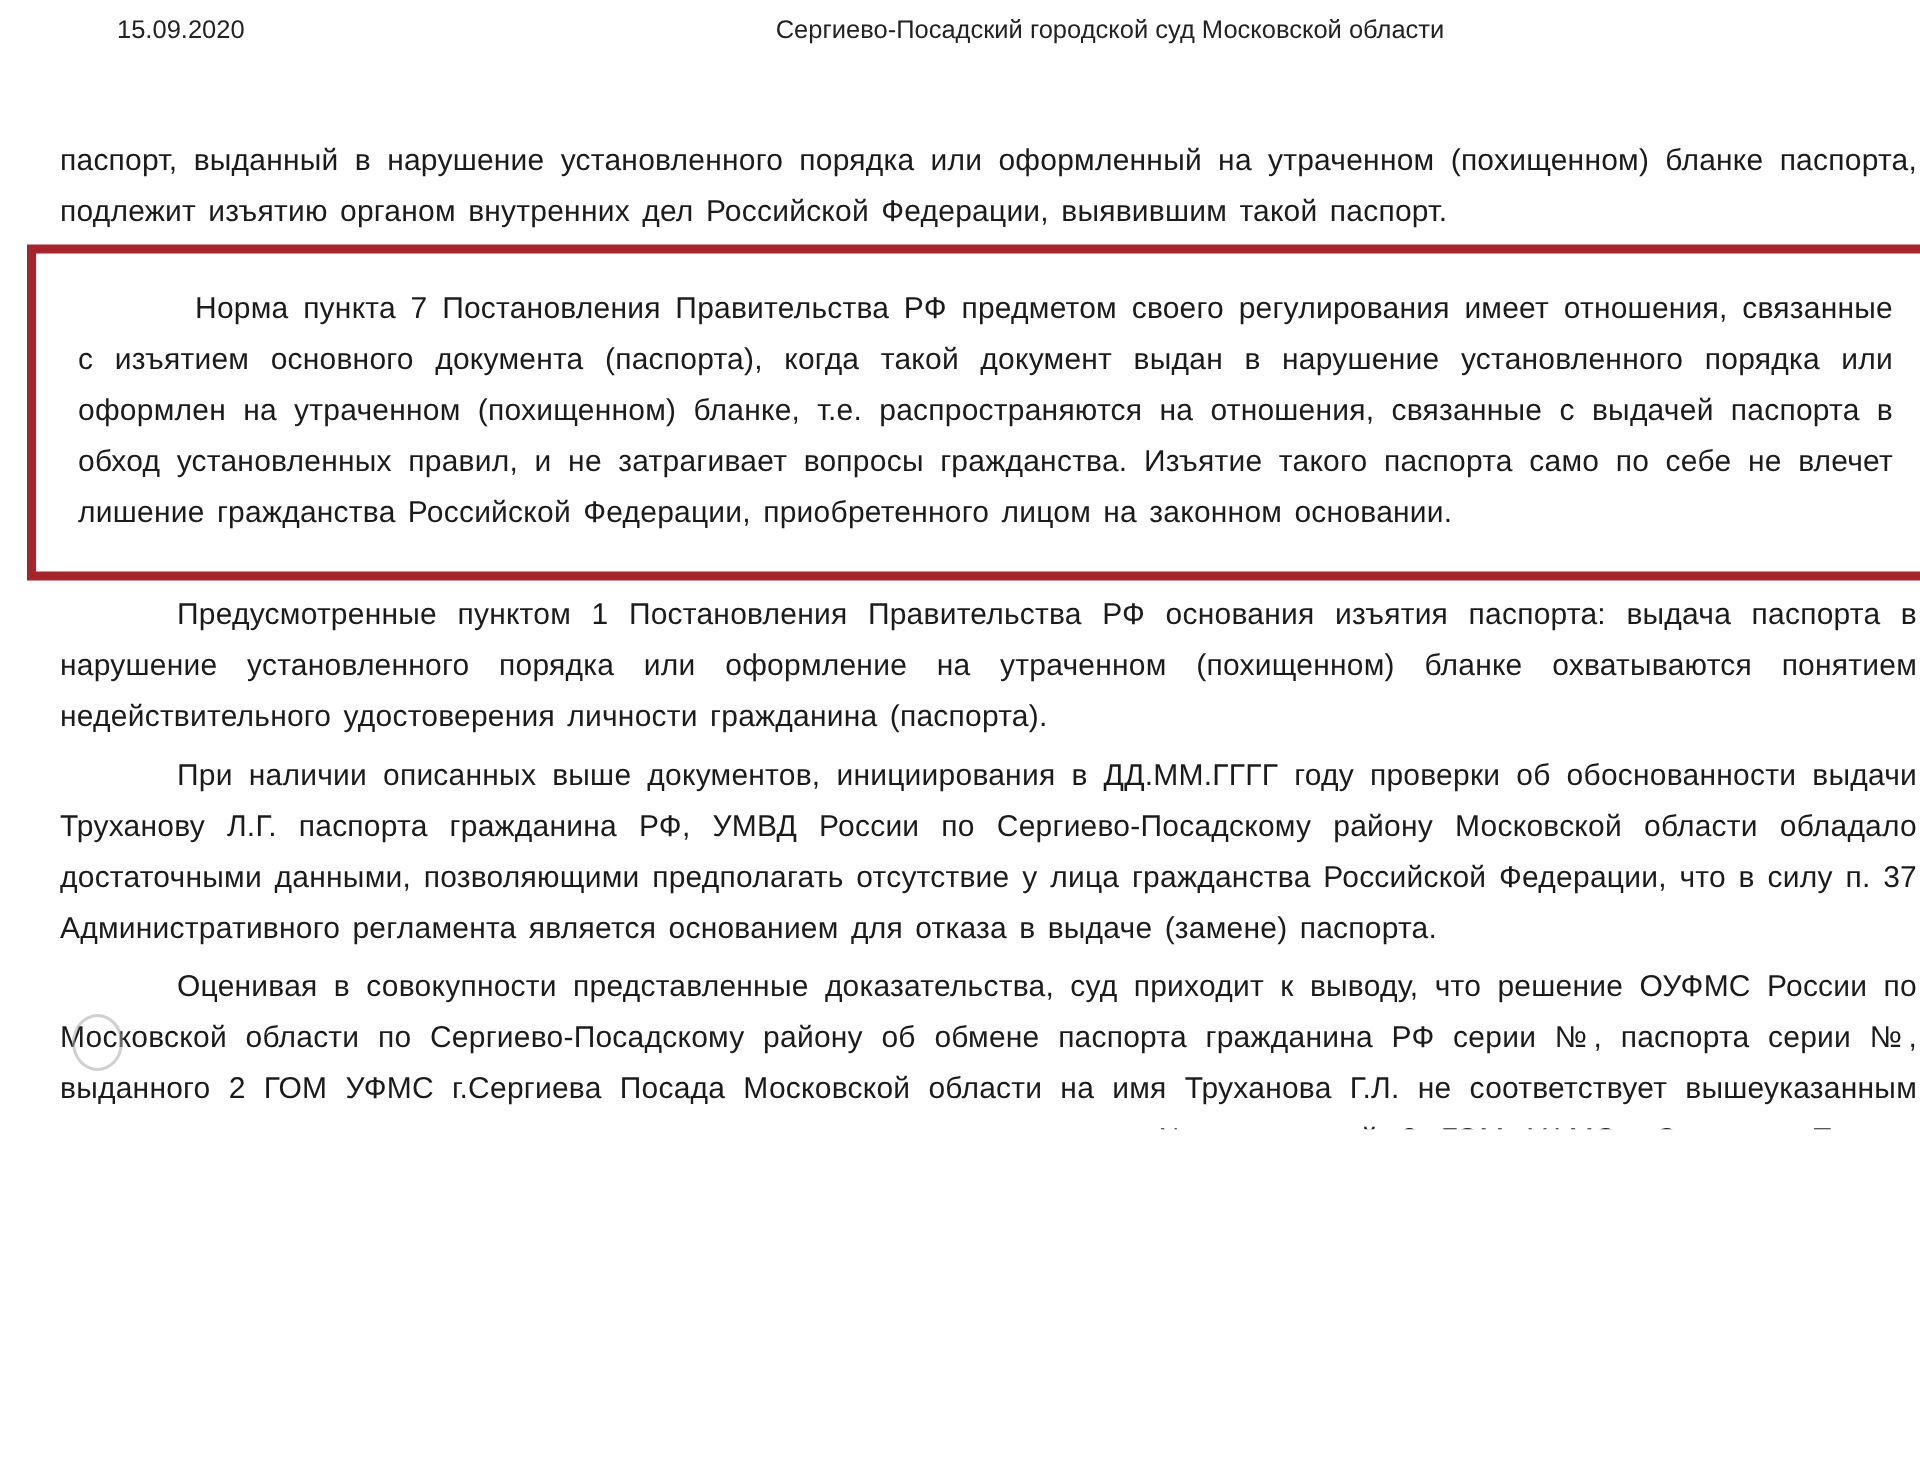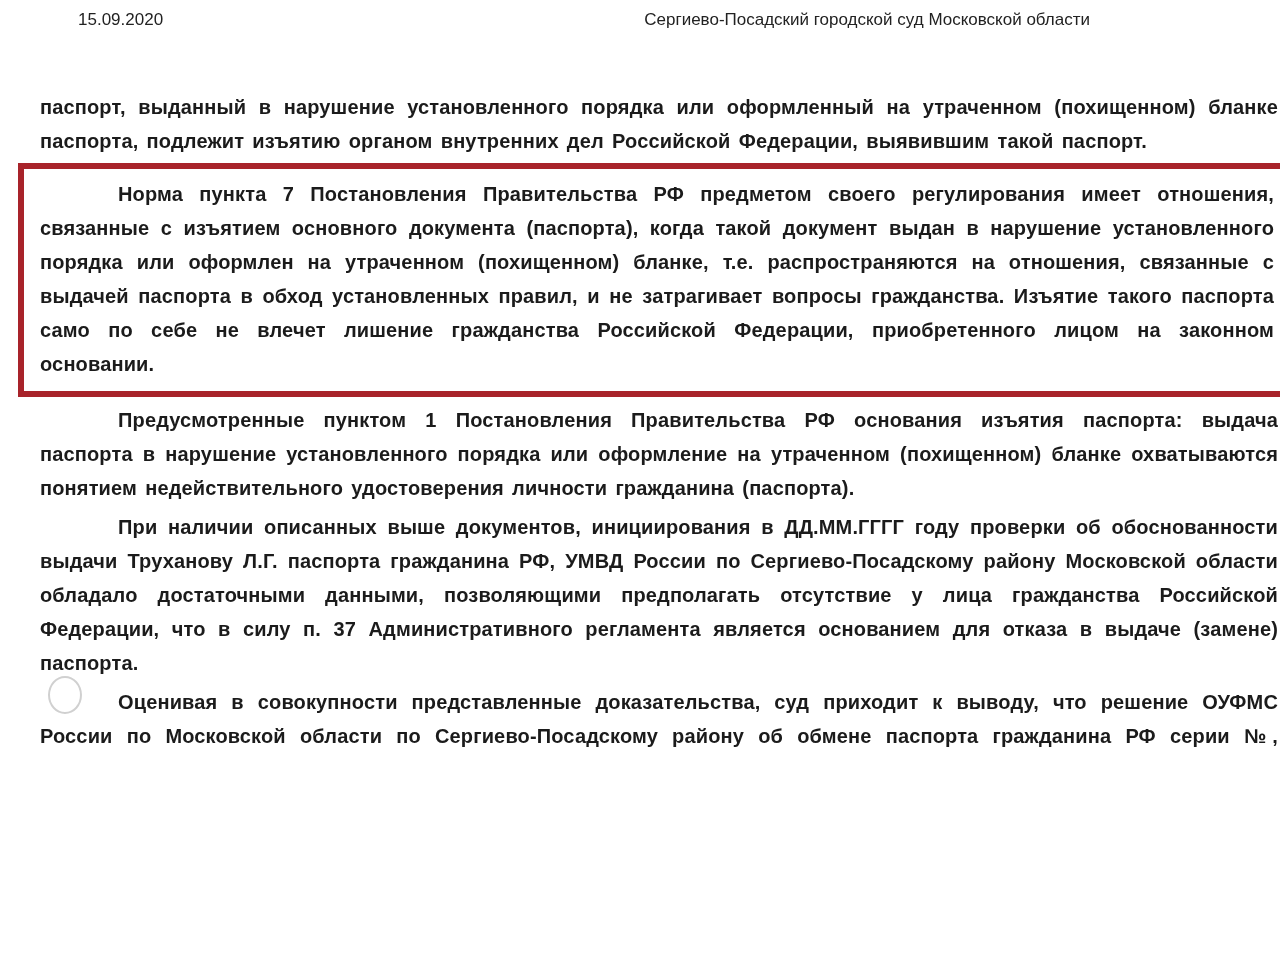--- a/index.html
+++ b/index.html
@@ -25,45 +25,45 @@
     left: 78px;
     top: 10px;
     font-size: 17px;
     color: #222;
   }
   .header-court {
     position: absolute;
     left: 390px;
     top: 10px;
     width: 700px;
-    text-align: right;
+    text-align: center;
     font-size: 17px;
     color: #222;
   }
   
   .body-text {
     position: absolute;
     top: 90px;
     left: 40px;
     width: 1238px;
     font-size: 20px;
     line-height: 34px;
     text-align: justify;
     text-align-last: left;
     word-spacing: 2.5px;
     letter-spacing: 0.15px;
   }
-  .para { margin: 0 0 5px 0; text-indent: 78px; font-weight: bold; }
+  .para { margin: 0 0 5px 0; text-indent: 78px; }
   .para.no-indent { text-indent: 0; }
   .highlight-box {
     border: 6px solid var(--highlight-border);
     margin: 2px -8px 6px -22px;
     padding: 8px 6px 10px 16px;
   }
-  .highlight-box .para { margin: 0; }
+  .highlight-box .para { margin: 12px; }
   
   .stamp-circle {
     position: absolute;
     left: 48px;
     top: 676px;
     width: 34px;
     height: 38px;
     border: 2px solid #a9a9a9;
     border-radius: 50%;
     opacity: 0.55;

